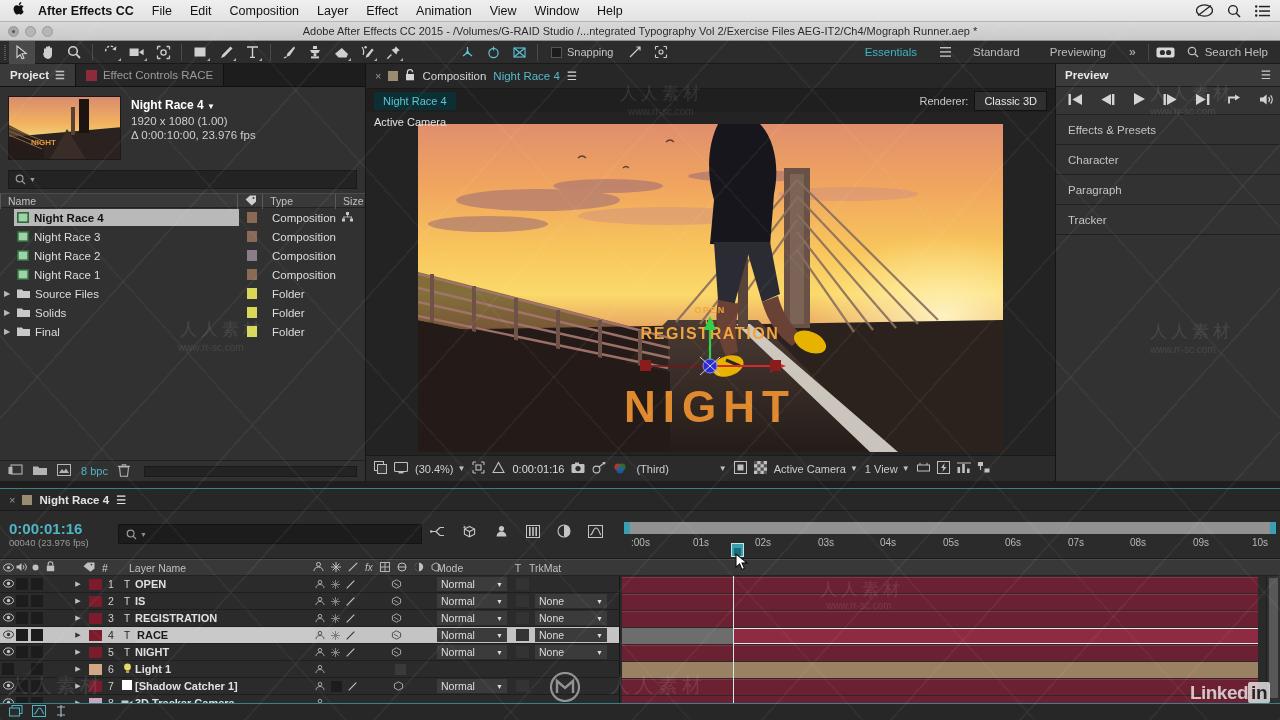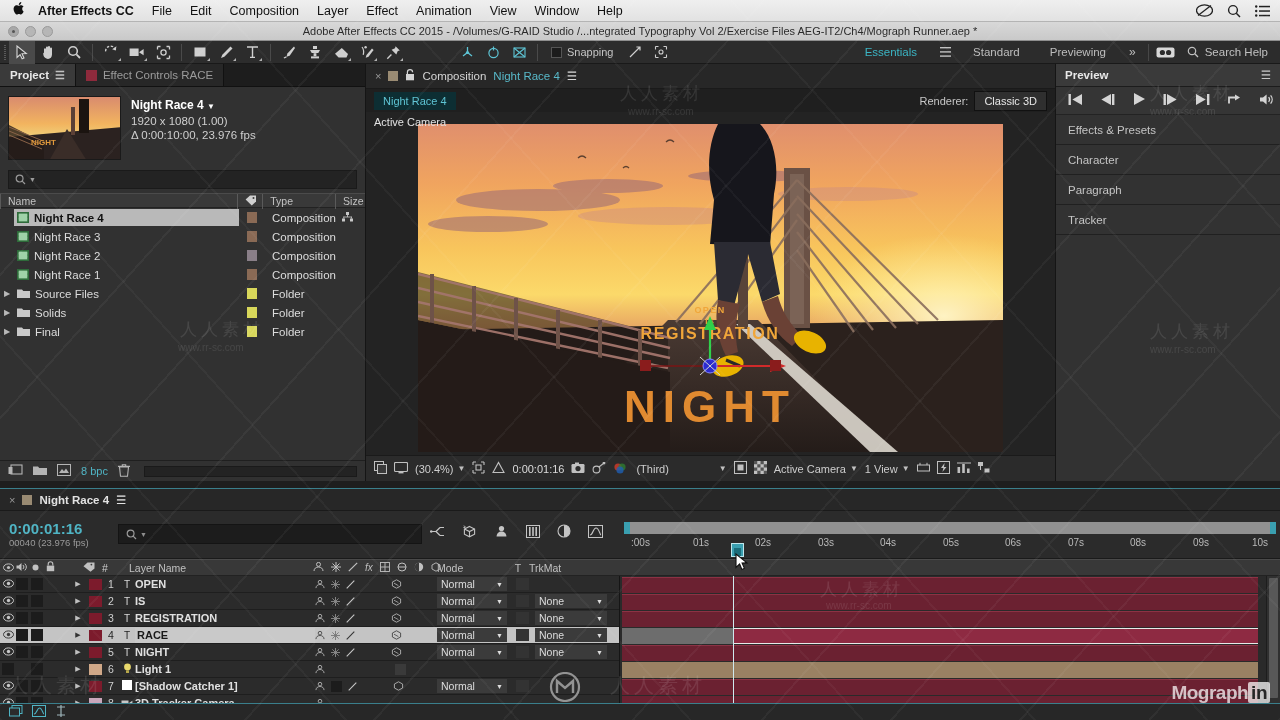--- a/index.html
+++ b/index.html
@@ -1688,16 +1688,16 @@
   <div class="wm sm" style="left:826px; top:600px">www.rr-sc.com</div>
   <div class="wm" style="left:610px; top:672px; font-size:20px">人人素材</div>
   <div class="wm" style="left:8px; top:672px; font-size:20px">人人素材</div>
 
   <svg class="mlogo" width="34" height="30" viewBox="0 0 34 30">
     <circle cx="17" cy="15" r="14" fill="none" stroke="#e8e8e8" stroke-width="2.2"></circle>
     <path d="M9 21V9l8 7 8-7v12" fill="none" stroke="#e8e8e8" stroke-width="2.4"></path>
   </svg>
 
   <div class="linkedin">
-    <span>Mograph</span><span class="box">in</span>
+    <span>Linked</span><span class="box">in</span>
   </div>
 
 </div>
 
 </body></html>

